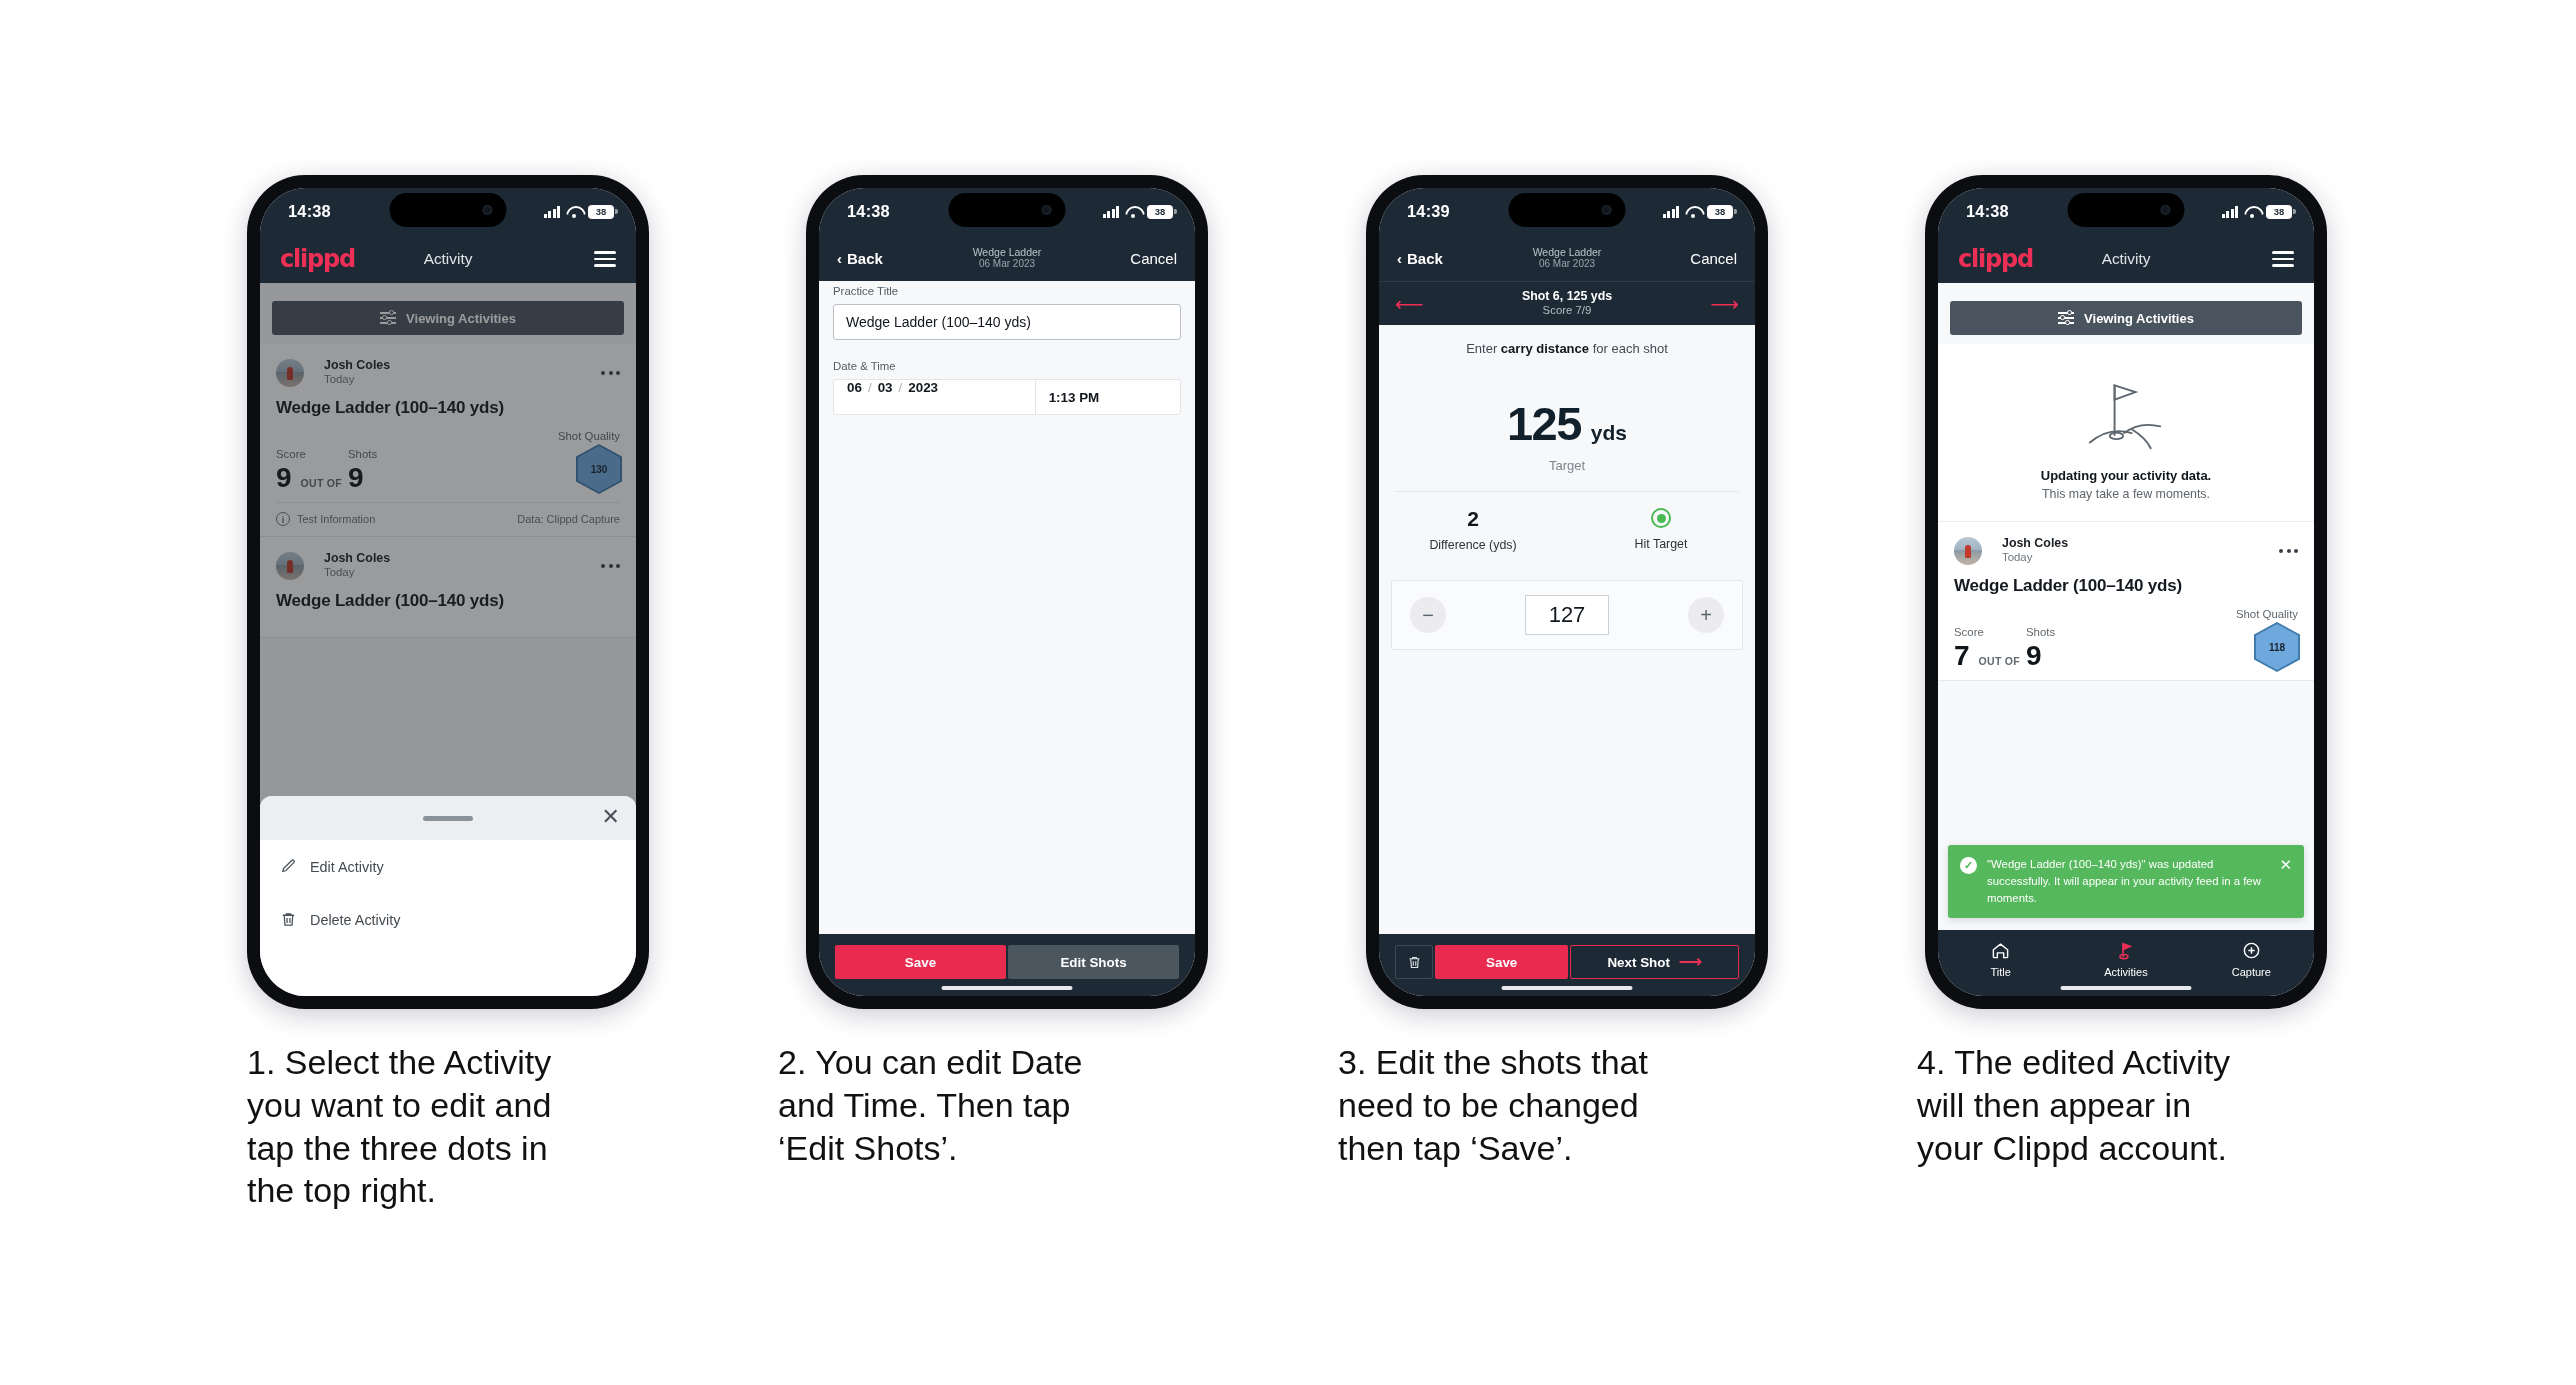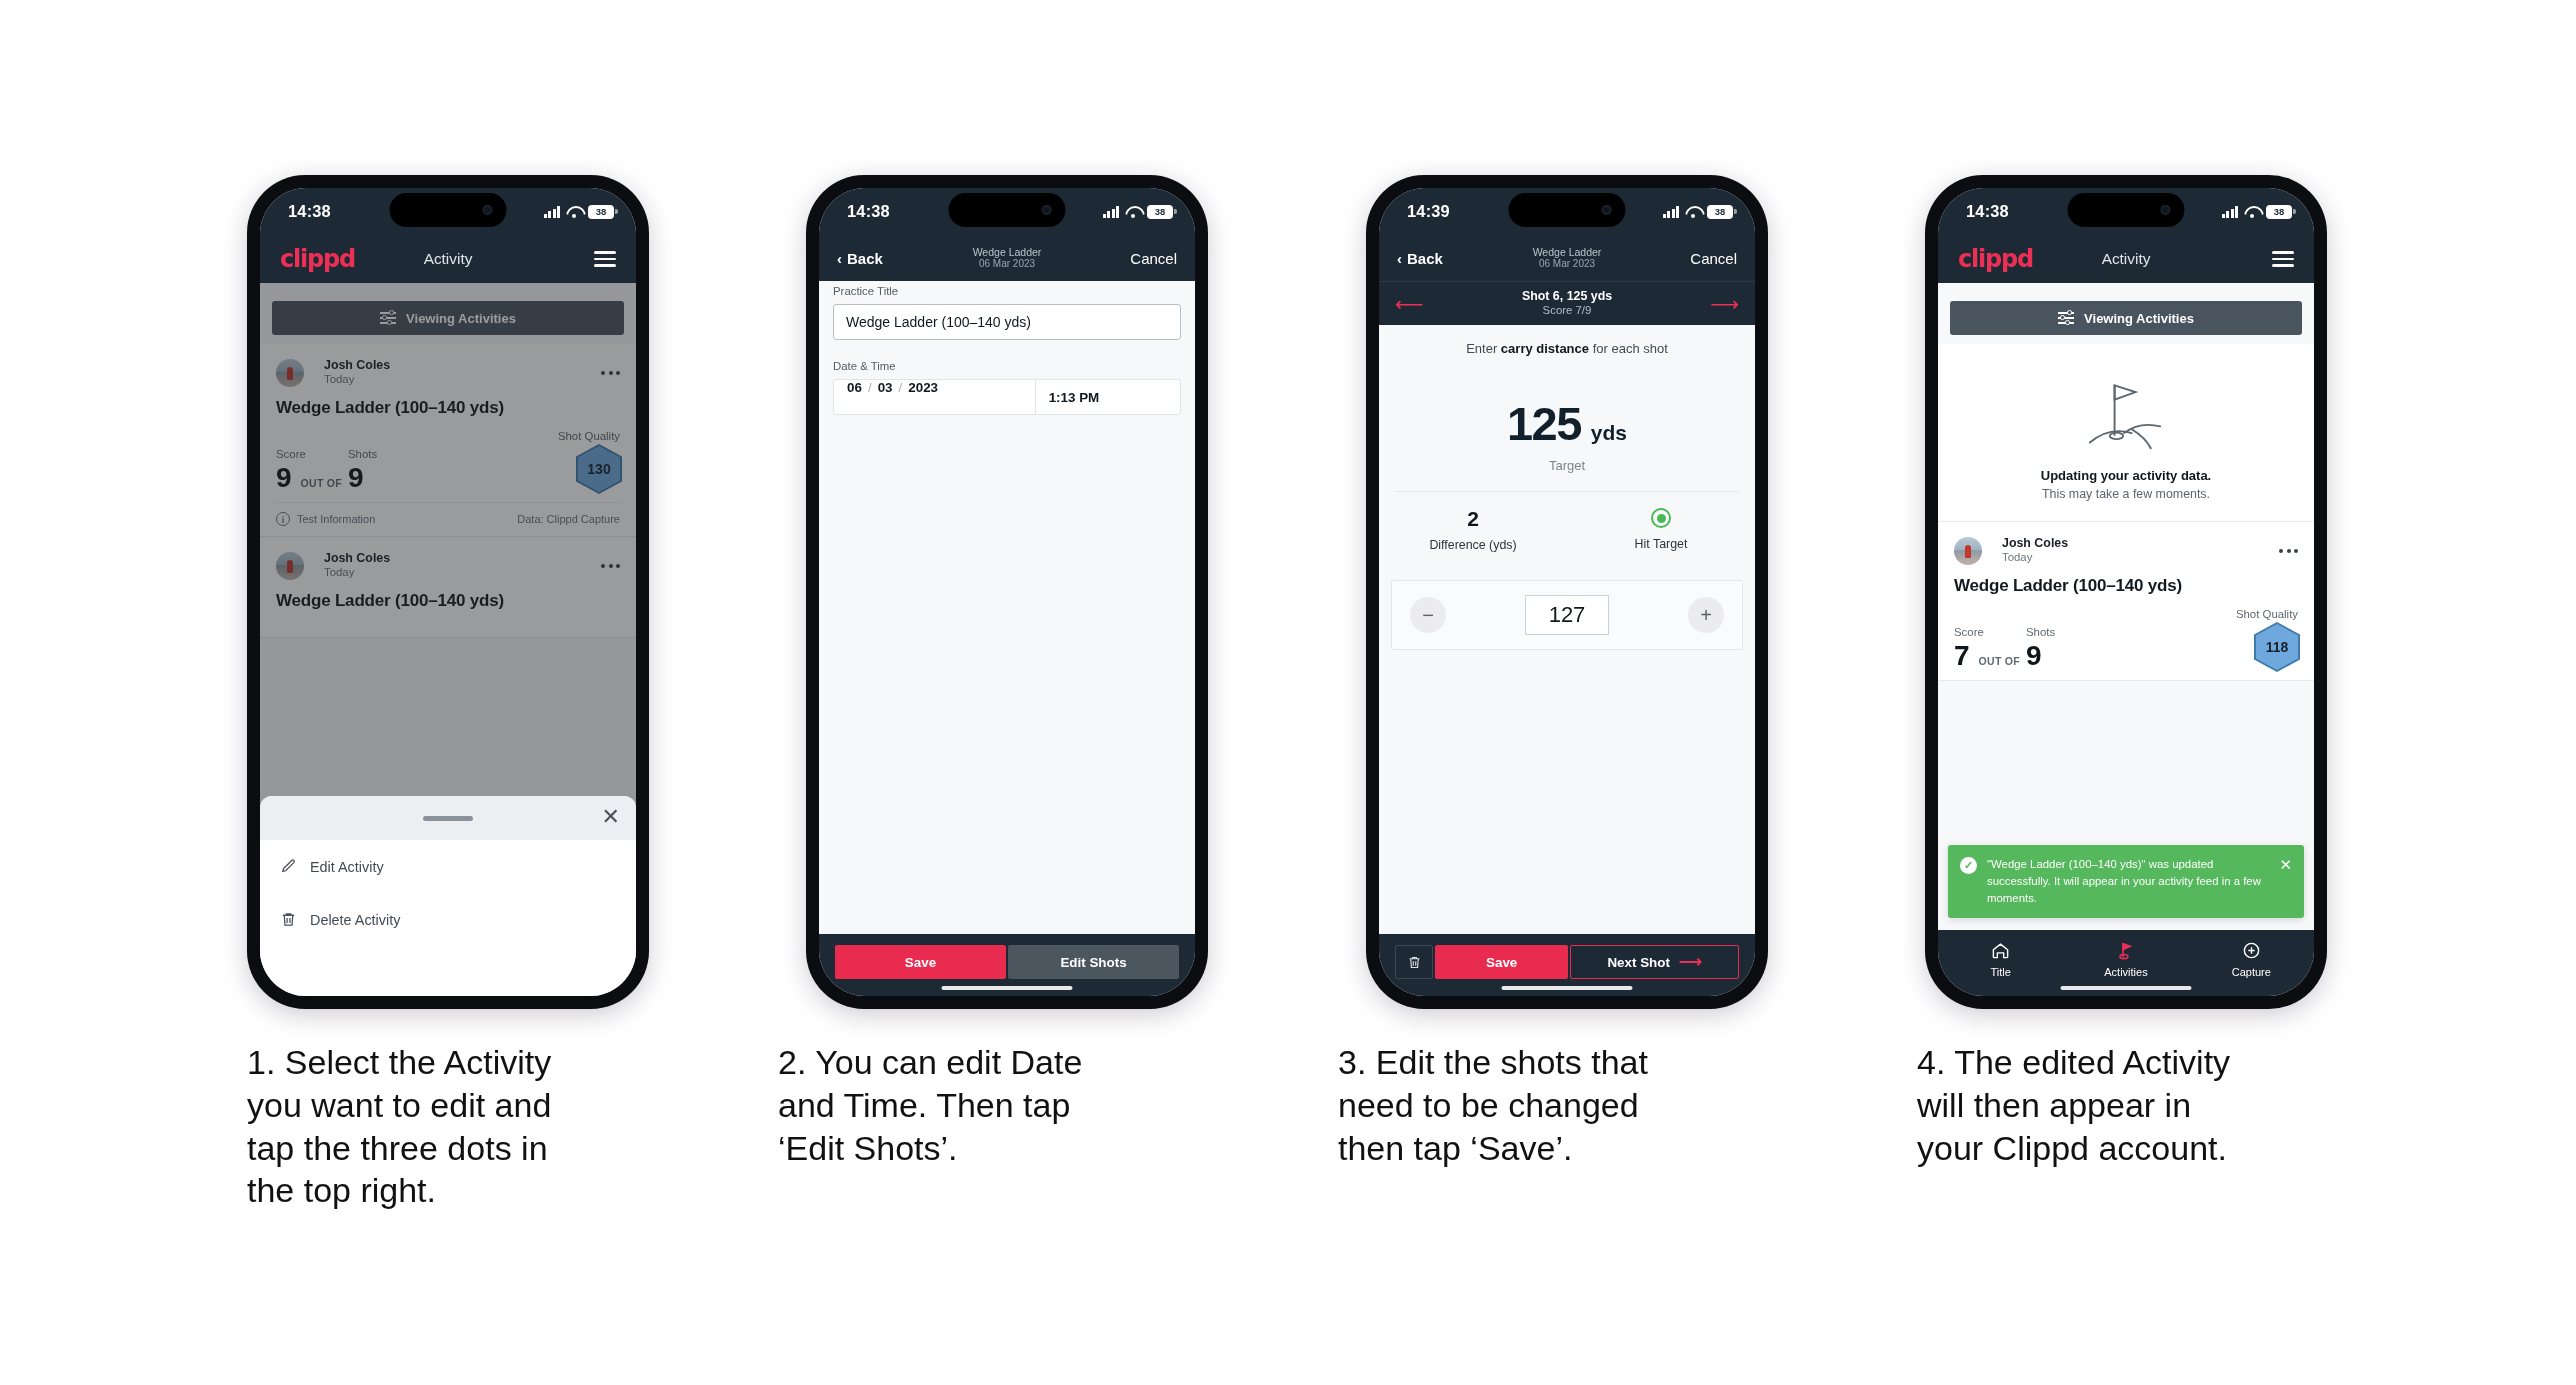--- a/index.html
+++ b/index.html
@@ -162,21 +162,21 @@
   .st-shots { flex:1; }
   .big { font-size:28px; font-weight:bold; color:#11161b; line-height:1; }
   .outof { font-size:10.5px; color:#5f686f; font-weight:bold; letter-spacing:0.3px;}
   .rowvals { display:flex; align-items:baseline; gap:9px; margin-top:4px;}
   .st-q { margin-left:auto; text-align:right; }
   .hex {
     width:42px; height:46px; margin-top:4px; margin-left:auto;
     background:#6fa8dc;
     clip-path: polygon(50% 0,100% 25%,100% 75%,50% 100%,0 75%,0 25%);
     display:flex; align-items:center; justify-content:center;
-    color:#16222e; font-size:14px; font-weight:bold;
+    color:#16222e; font-size:10px; font-weight:bold;
     border: 0;
   }
   .hex-wrap{ position:relative; width:42px; margin-left:auto; }
   .hex-wrap::before{
     content:""; position:absolute; inset:-2px; background:#3f7cad;
     clip-path: polygon(50% 0,100% 25%,100% 75%,50% 100%,0 75%,0 25%);
   }
   .hex-wrap .hex{ position:relative; }
   .card-foot {
     display:flex; align-items:center; border-top:1px solid #e9ebed;

